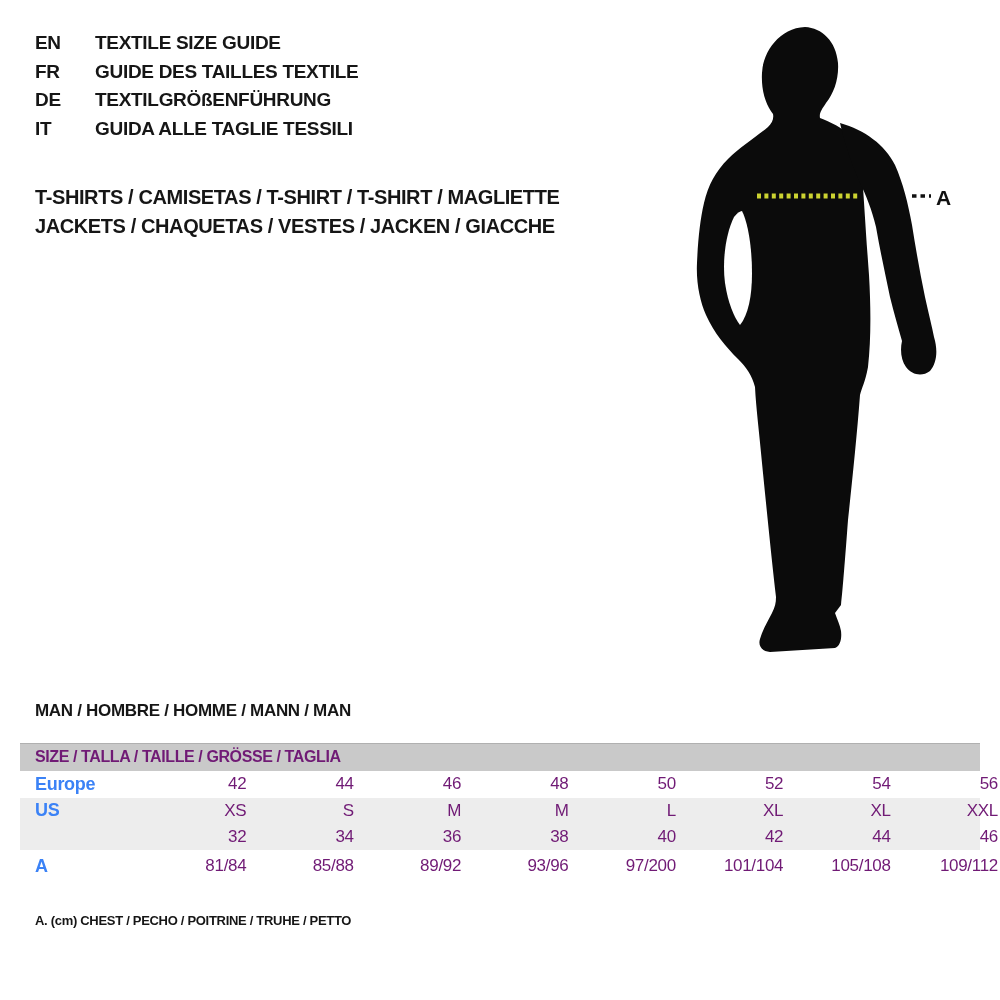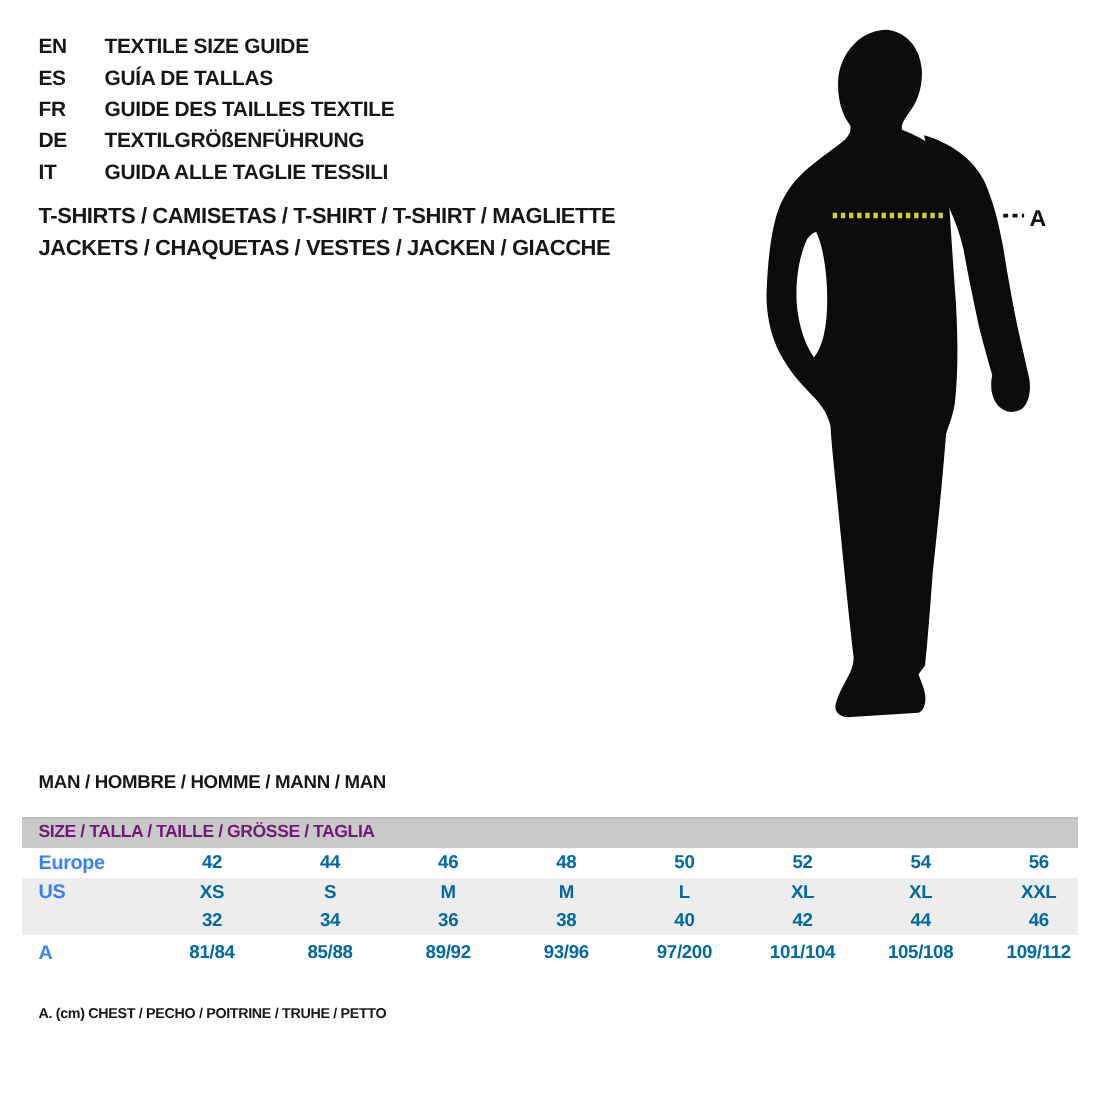--- a/index.html
+++ b/index.html
@@ -29,36 +29,32 @@
   .band-header{left:20px;top:743px;width:960px;height:27px;background:#c9c9c9;border-top:1px solid #b0b0b0;}
   .band-shade{left:20px;top:798px;width:960px;height:52px;background:#ededed;}
   .size-header-text{left:35px;top:743px;height:27px;line-height:28px;font-weight:700;font-size:16px;letter-spacing:-0.4px;color:#701a75;white-space:nowrap;}
   .size-table{left:20px;top:770px;width:978px;display:flex;flex-direction:column;}
   .trow{display:flex;align-items:center;}
   .trow.r0{height:28px;}
   .trow.r1{height:25px;}
   .trow.r2{height:27px;}
   .trow.r3{height:32px;}
   .tlabel{width:119px;padding-left:15px;box-sizing:border-box;font-weight:700;font-size:18px;color:#3b82f6;letter-spacing:-0.3px;}
-  .tcell{flex:1;text-align:center;font-weight:700;font-size:17px;color:#0369a1;letter-spacing:-0.3px;}
+  .tcell{flex:1;text-align:right;font-weight:400;font-size:17px;color:#701a75;letter-spacing:-0.3px;}
 
   
   .footnote{left:35px;top:913px;font-weight:700;font-size:13px;letter-spacing:-0.3px;}
 </style>
 </head>
 <body>
 
 <div class="abs lang-list">
   <div class="lang-row">
     <span class="lang-code">EN</span>
     <span class="lang-label">TEXTILE SIZE GUIDE</span>
-  </div>
-  <div class="lang-row">
-    <span class="lang-code">ES</span>
-    <span class="lang-label">GUÍA DE TALLAS</span>
   </div>
   <div class="lang-row">
     <span class="lang-code">FR</span>
     <span class="lang-label">GUIDE DES TAILLES TEXTILE</span>
   </div>
   <div class="lang-row">
     <span class="lang-code">DE</span>
     <span class="lang-label">TEXTILGRÖßENFÜHRUNG</span>
   </div>
   <div class="lang-row">

